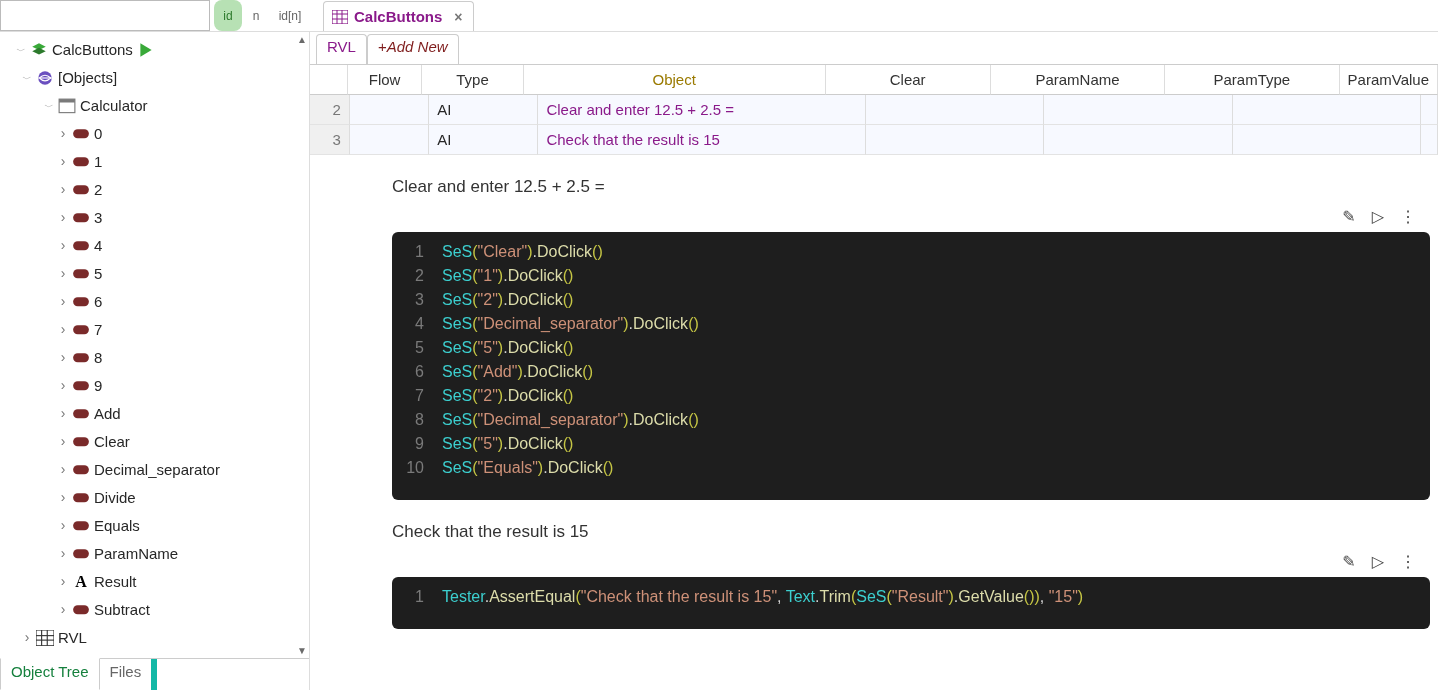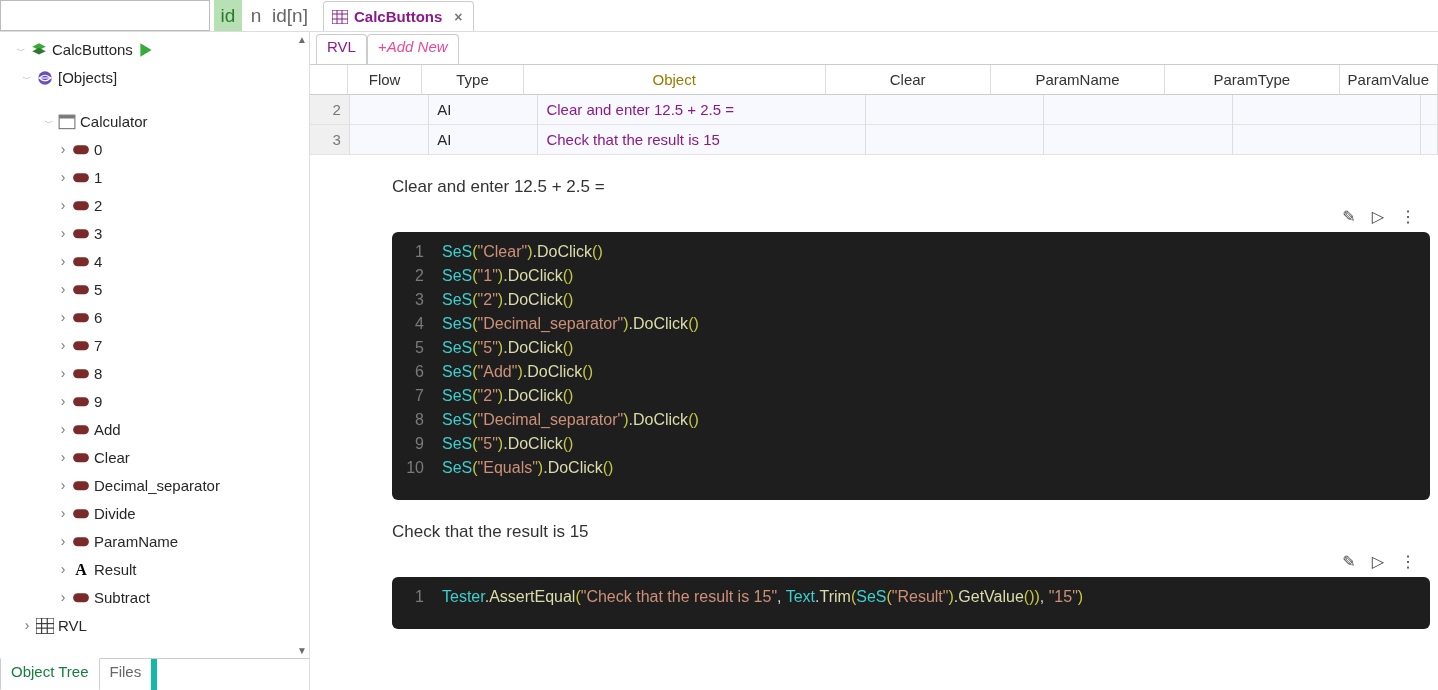--- a/index.html
+++ b/index.html
@@ -1,21 +1,21 @@
 <!DOCTYPE html>
 <html><head>
   <meta charset="utf-8">
   <style>
     * { box-sizing: border-box; margin: 0; padding: 0; font-family: "Segoe UI", Arial, sans-serif; }
     html, body { width: 1438px; height: 690px; background: #fff; color: #272727; overflow: hidden; }
 
     
     .top-row { display: flex; align-items: stretch; height: 32px; border-bottom: 1px solid #ddd; }
     .filter-input { width: 210px; border: 1px solid #bbb; background: #fff; font-size: 14px; padding: 2px 6px; margin-right: 4px; }
-    .small-btn { width: 28px; display: flex; align-items: center; justify-content: center; font-size: 19px; cursor: pointer; }
+    .small-btn { width: 28px; display: flex; align-items: center; justify-content: center; font-size: 12px; cursor: pointer; border-radius: 8px; }
     .small-btn.active { background: #b7e1b4; color: #2c7a2c; }
     .small-btn.n, .small-btn.idn { color: #666; }
     .small-btn.idn { width: 40px; }
     .vsep { width: 1px; margin: 0 3px; }
 
     
     .tabstrip { flex: 1; display: flex; align-items: flex-end; padding-left: 6px; }
     .main-tab { display: flex; align-items: center; gap: 6px; height: 30px; padding: 0 10px 0 8px; border: 1px solid #ccc; border-bottom: none; border-top-left-radius: 4px; border-top-right-radius: 4px; background: #fff; color: #8a1a8a; font-size: 15px; font-weight: 600; }
     .tab-icon { width: 16px; height: 14px; }
     .tab-close { color: #777; cursor: pointer; font-size: 14px; padding: 0 0 0 6px; }
@@ -29,33 +29,33 @@
     .tree-row { display: flex; align-items: center; height: 28px; line-height: 28px; cursor: default; white-space: nowrap; }
     .tree-row .chev { width: 14px; font-size: 12px; text-align: center; color: #777; }
     .tree-row .chev.open::before { content: "﹀"; font-size: 9px; }
     .tree-row .chev.closed::before { content: "›"; display: inline-block; font-size: 14px; line-height: 10px; }
     .tree-row .lab { margin-left: 2px; }
     .ico { width: 18px; display: inline-flex; align-items: center; justify-content: center; margin: 0 2px; }
     .ico.letter { font-family: "Times New Roman", serif; font-weight: bold; font-size: 16px; color: #000; }
 
     .lvl0 { padding-left: 14px; }
     .lvl1 { padding-left: 20px; }
-    .lvl2 { padding-left: 42px; margin-top: 16px; }
+    .lvl2 { padding-left: 42px; }
     .lvl3 { padding-left: 56px; }
 
     .bottom-tabs { display: flex; border-top: 1px solid #ccc; height: 32px; }
     .bottom-tabs .btab { padding: 4px 10px; font-size: 15px; color: #666; cursor: pointer; border-right: 6px solid #14b8a6; }
     .bottom-tabs .btab.active { color: #15803d; background: #fff; border-top: 1px solid #fff; border-bottom: 1px solid #fff; border-right: 1px solid #ccc; border-left: 1px solid #ccc; margin-top: -1px; }
 
     
     .main { flex: 1; display: flex; flex-direction: column; overflow: hidden; }
     .sub-tabs { display: flex; height: 30px; margin: 2px 0 0 6px; }
     .sub-tab { padding: 3px 10px 0 10px; border: 1px solid #ccc; border-bottom: none; border-top-left-radius: 4px; border-top-right-radius: 4px; font-size: 15px; cursor: pointer; }
     .sub-tab.active { color: #8a1a8a; background: #fff; }
-    .sub-tab.addnew { font-style: italic; color: #ec4899; }
+    .sub-tab.addnew { font-style: italic; color: #7f1d1d; }
     .sub-tab.addnew::before { content: "+"; font-style: normal; }
 
     
     .rvl-table { border-top: 1px solid #ccc; }
     .rvl-head, .rvl-row { display: flex; }
     .rvl-head .cell, .rvl-row .cell { border-right: 1px solid #ddd; height: 30px; line-height: 30px; font-size: 15px; padding: 0 8px; }
     .rvl-head { background: #fff; color: #333; }
     .rvl-head .cell { border-bottom: 1px solid #ccc; text-align: center; }
     .rvl-head .cell.cObject { color: #9a7a00; }
     .rvl-row { background: #f7f9ff; }
@@ -272,20 +272,29 @@
             <span class="lab">Decimal_separator</span>
           </div>
           <div class="tree-row lvl3">
             <span class="chev closed"></span>
             <span class="ico">
               <svg viewBox="0 0 16 12">
                 <rect x="1" y="2" width="14" height="8" rx="4" fill="#7a2a2a"></rect>
               </svg>
             </span>
             <span class="lab">Divide</span>
+          </div>
+          <div class="tree-row lvl3">
+            <span class="chev closed"></span>
+            <span class="ico">
+              <svg viewBox="0 0 16 12">
+                <rect x="1" y="2" width="14" height="8" rx="4" fill="#7a2a2a"></rect>
+              </svg>
+            </span>
+            <span class="lab">Equals</span>
           </div>
           <div class="tree-row lvl3">
             <span class="chev closed"></span>
             <span class="ico">
               <svg viewBox="0 0 16 12">
                 <rect x="1" y="2" width="14" height="8" rx="4" fill="#7a2a2a"></rect>
               </svg>
             </span>
             <span class="lab">ParamName</span>
           </div>

